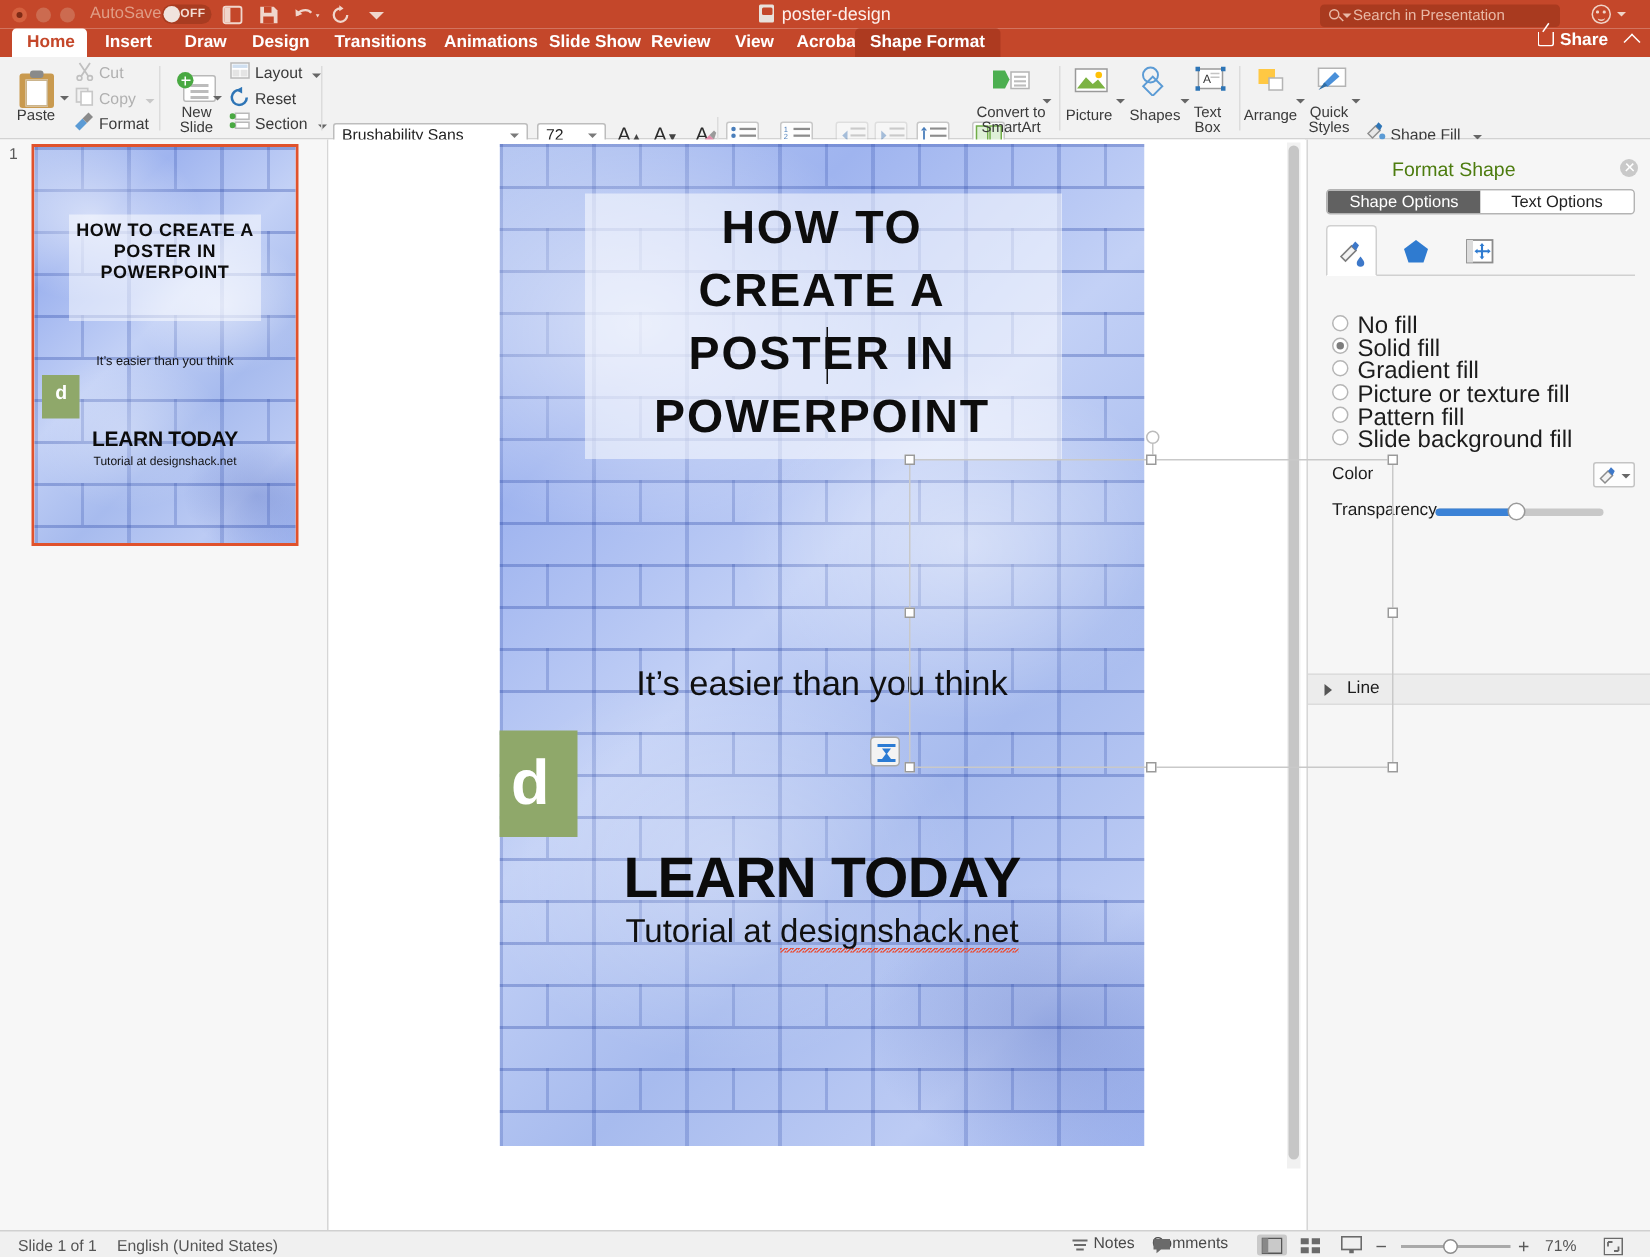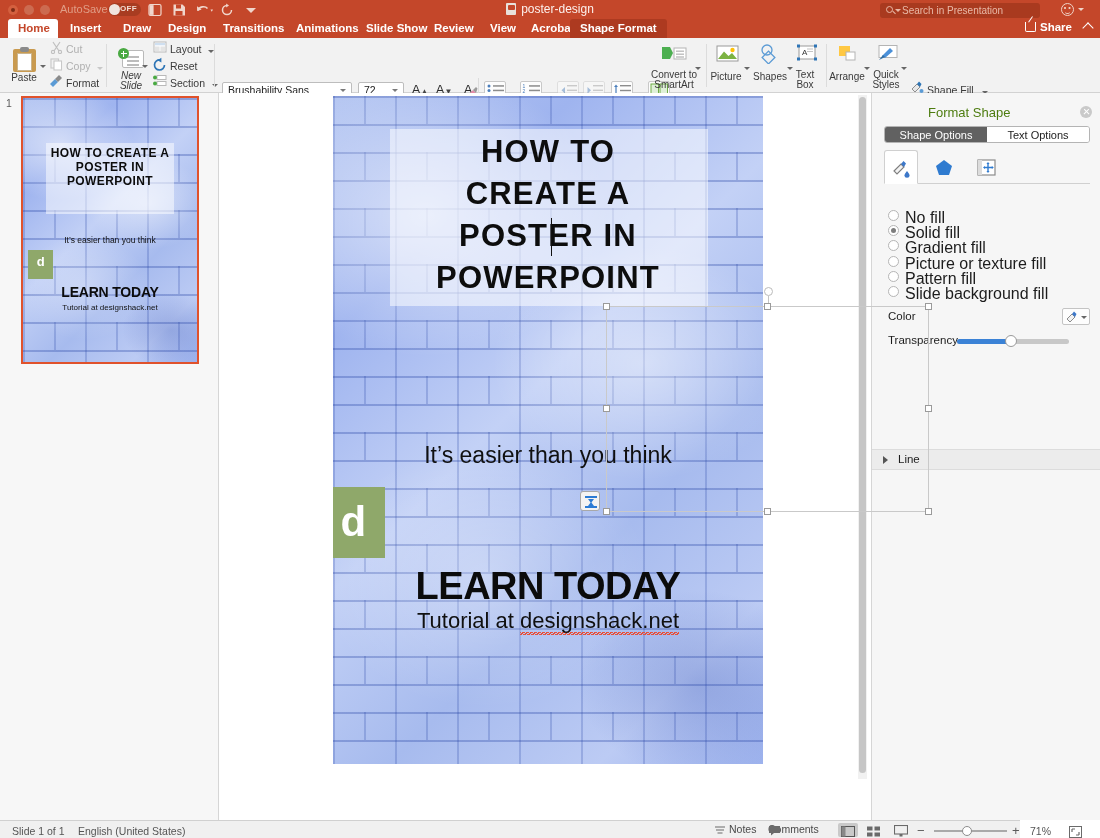--- a/index.html
+++ b/index.html
@@ -328,21 +328,21 @@
   .radio.on::after{content:'';position:absolute;left:2px;top:2px;width:5px;height:5px;border-radius:50%;background:#7d7d7d;}
   .rlbl{position:absolute;font-size:16px;color:#1c1c1c;}
   .fs-lbl{position:absolute;font-size:11.5px;color:#1c1c1c;}
   .colorbtn{position:absolute;right:10px;width:28px;height:17px;background:#fdfdfd;border:1px solid #c4c4c4;border-radius:2px;}
   .slider-track{position:absolute;height:5px;border-radius:3px;background:#c8c8c8;}
   .slider-fill{position:absolute;height:5px;border-radius:3px 0 0 3px;background:#3b82d6;}
   .slider-knob{position:absolute;width:12px;height:12px;border-radius:50%;background:#fff;border:1px solid #9a9a9a;}
 
   
   .statusbar{
-    position:absolute;left:0;top:820px;width:1020px;height:18px;
+    position:absolute;left:0;top:820px;width:1100px;height:18px;
     background:#f0f0f0;border-top:1px solid #d0d0d0;
   }
   .st-txt{position:absolute;top:4px;font-size:10.5px;color:#555;}
   .st-btn{position:absolute;top:2px;height:14px;font-size:10.5px;color:#4a4a4a;}
   .viewbtn{position:absolute;top:2px;width:20px;height:14px;border-radius:2px;}
   .viewbtn.on{background:#c9c9c9;}
   .zs-track{position:absolute;top:9px;height:2px;background:#a9a9a9;}
   .zs-knob{position:absolute;top:5px;width:10px;height:10px;border-radius:50%;background:#fff;border:1px solid #8c8c8c;}
 </style>
 </head>
@@ -463,21 +463,21 @@
         <svg style="position:absolute;left:-17px;top:-3px;" width="15" height="14" viewBox="0 0 15 14">
             <path d="M1 10 L6 5 L9 8 L4 13 Z" fill="#5b9bd5"></path>
             <path d="M6 5 L10 1 L13 4 L9 8 Z" fill="#8a8a8a"></path>
           </svg>
         <span>Format</span>
       </div>
     </div>
     <div class="rsep" style="left:106px;"></div>
 
     <div class="rgroup" style="left:108px;width:46px;">
-      <div class="btn-big" style="left:0;top:4px;width:46px;font-style:italic;">
+      <div class="btn-big" style="left:0;top:4px;width:46px;">
         <div class="ic-newslide">
           <div class="sld"></div>
           <div class="ln" style="top:8px;"></div>
             <div class="ln" style="top:12px;"></div>
             <div class="ln" style="top:16px;"></div>
           <div class="plus"></div>
         </div>
         <span class="lbl" style="margin-top:29px;">New</span>
         <span class="lbl">Slide</span>
       </div>

